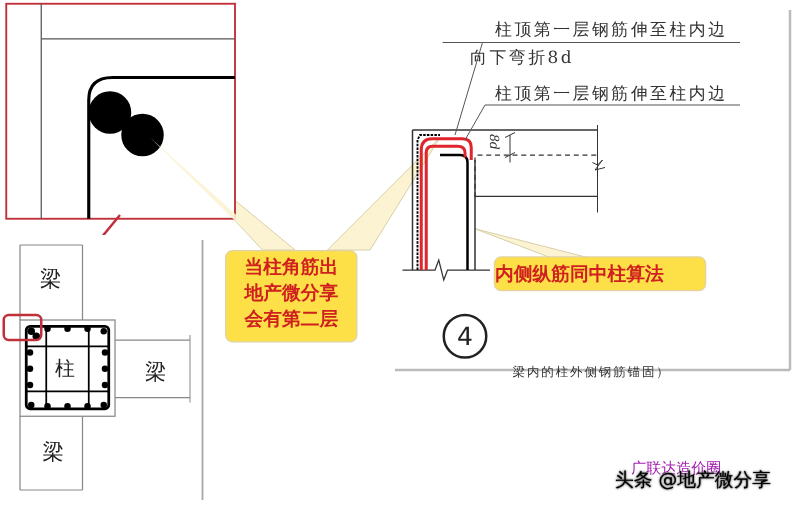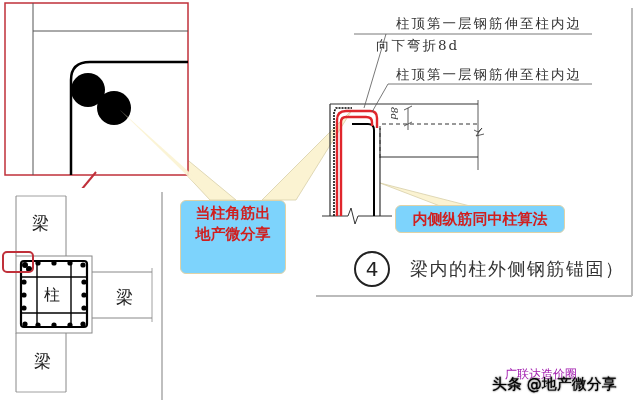--- a/index.html
+++ b/index.html
@@ -1,20 +1,20 @@
 <!DOCTYPE html>
 <html><head>
 <meta charset="utf-8">
 <style>
   html,body{margin:0;padding:0;background:#fff;}
   body{width:640px;height:404px;position:relative;overflow:hidden;font-family:"DejaVu Serif",serif;}
   #canvas{position:absolute;left:0;top:0;width:640px;height:404px;}
   .abs{position:absolute;}
   .zh{font-family:"DejaVu Sans",sans-serif;}
-  .callout{position:absolute;background:#7dd3fc;border:1px solid #e0d2a6;border-radius:6px;color:#d01f1f;font-family:"DejaVu Sans",sans-serif;font-weight:bold;}
+  .callout{position:absolute;background:#fde047;border:1px solid #e0d2a6;border-radius:6px;color:#d01f1f;font-family:"DejaVu Sans",sans-serif;font-weight:bold;}
   .note{font-family:"DejaVu Serif",serif;color:#333;font-size:13.5px;letter-spacing:2px;white-space:nowrap;}
   .beam-label{font-family:"DejaVu Serif",serif;font-size:17px;color:#222;}
 </style>
 </head>
 <body>
 
 <div id="canvas">
 
   <svg class="abs" style="left:0;top:0" width="640" height="404">
 
@@ -115,27 +115,28 @@
   </svg>
 
   <div class="abs beam-label zh" style="left:32px;top:212px;">梁</div>
   <div class="abs beam-label zh" style="left:44px;top:285px;font-size:16px;">柱</div>
   <div class="abs beam-label zh" style="left:116px;top:286px;">梁</div>
   <div class="abs beam-label zh" style="left:34px;top:350px;">梁</div>
 
   <div class="callout" style="left:180px;top:200px;width:96px;height:68px;padding:2px 4px;font-size:15px;line-height:21px;text-align:center;">
     <div>当柱角筋出</div>
     <div>地产微分享</div>
+    <div>会有第二层</div>
   </div>
 
-  <div class="callout" style="left:395px;top:205px;width:168px;height:26px;line-height:26px;font-size:15px;text-align:center;">内侧纵筋同中柱算法</div>
+  <div class="callout" style="left:395px;top:205px;width:168px;height:26px;line-height:26px;font-size:15px;text-align:left;">内侧纵筋同中柱算法</div>
 
   <div class="abs note" style="left:396px;top:15px;">柱顶第一层钢筋伸至柱内边</div>
   <div class="abs note" style="left:376px;top:37px;">向下弯折8d</div>
   <div class="abs note" style="left:396px;top:66px;">柱顶第一层钢筋伸至柱内边</div>
   <div class="abs" style="left:388px;top:108px;font-size:10px;color:#333;transform:rotate(90deg);font-style:italic;">8d</div>
 
   <div class="abs" style="left:362px;top:257px;width:20px;text-align:center;font-family:'DejaVu Sans',sans-serif;font-size:20px;color:#222;">4</div>
-  <div class="abs note" style="left:410px;top:257px;font-size:18px;letter-spacing:1.5px;">梁内的柱外侧钢筋锚固）</div>
+  <div class="abs note" style="left:410px;top:291px;font-size:10px;letter-spacing:1.5px;">梁内的柱外侧钢筋锚固）</div>
 
   <div class="abs zh" style="left:505px;top:366px;font-size:12px;color:#a21caf;">广联达造价圈</div>
   <div class="abs zh" style="left:492px;top:375px;font-size:15px;color:#000000;text-shadow:0 0 2px #333,0 0 1px #333;">头条 @地产微分享</div>
 </div>
 
 </body></html>

